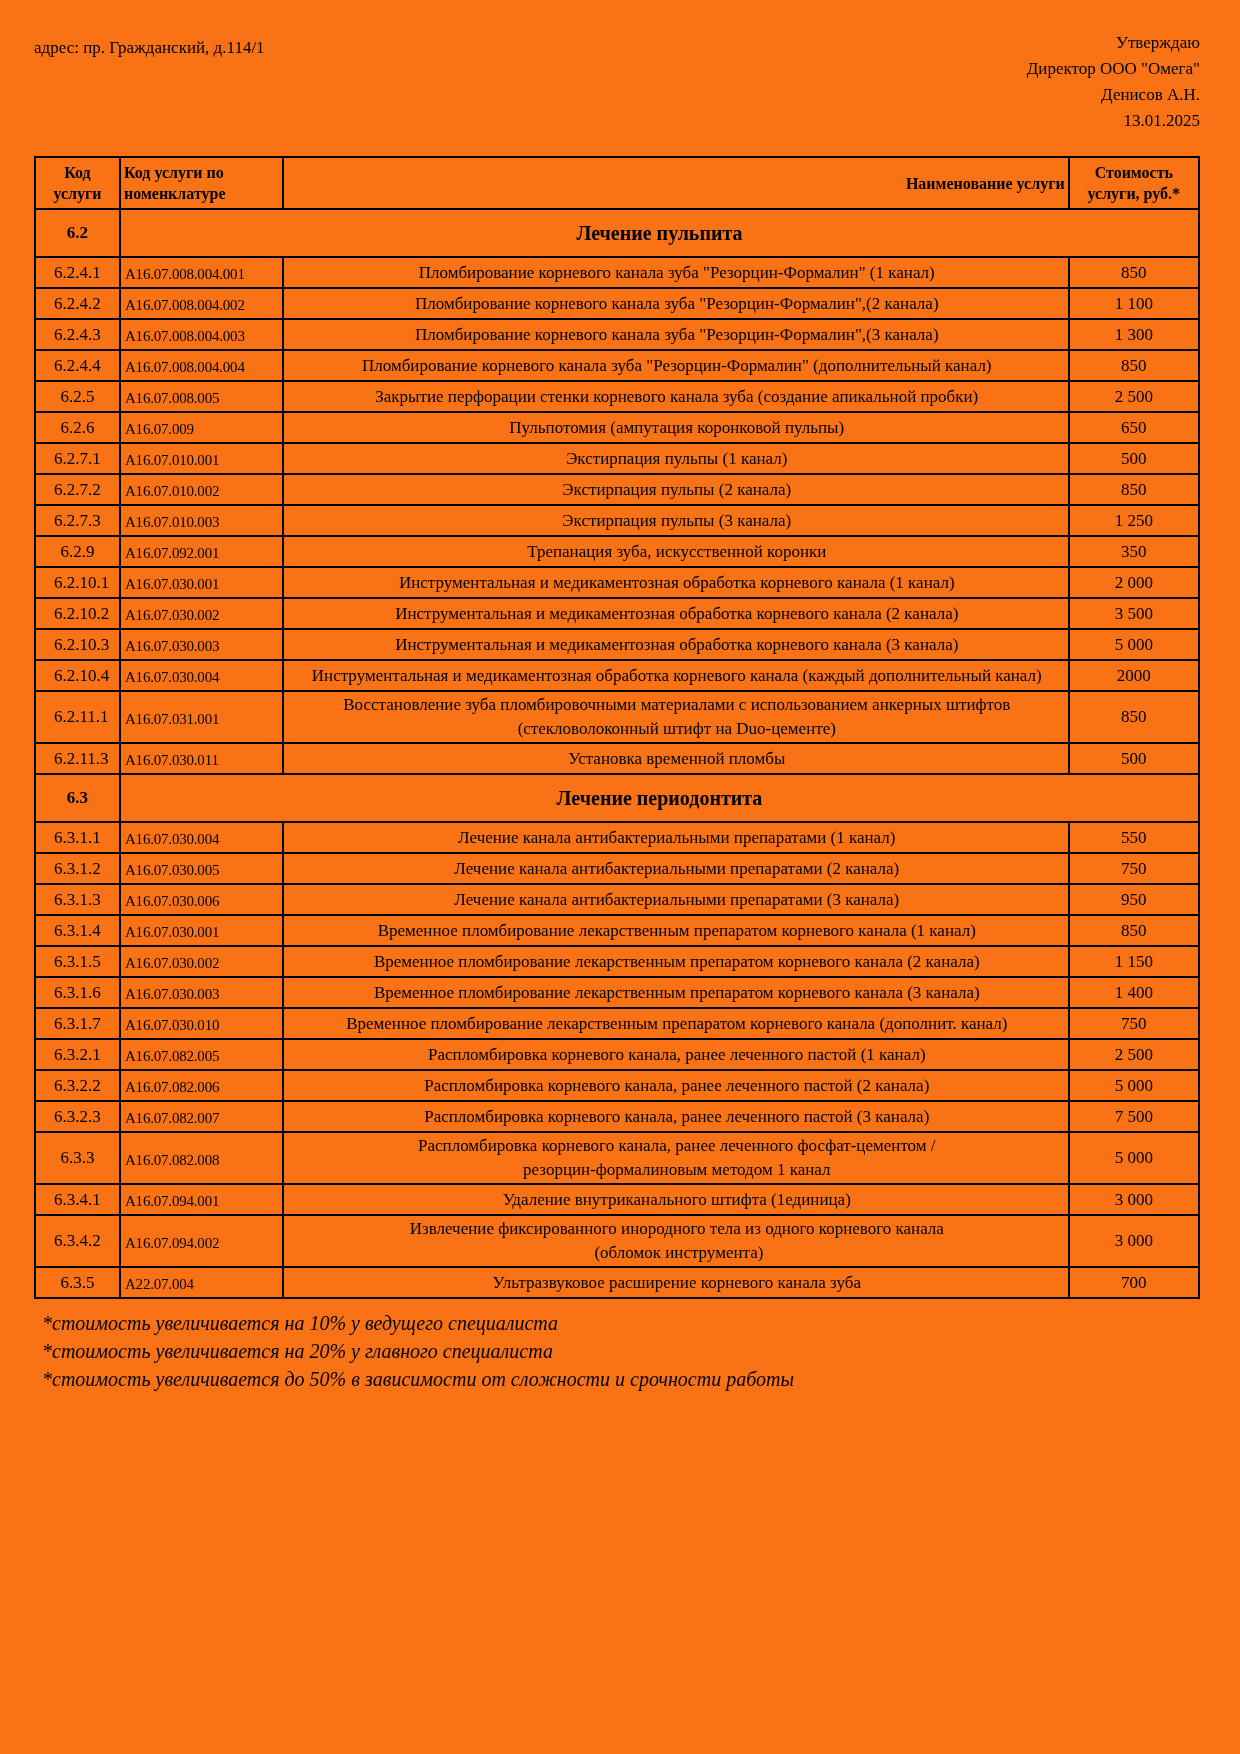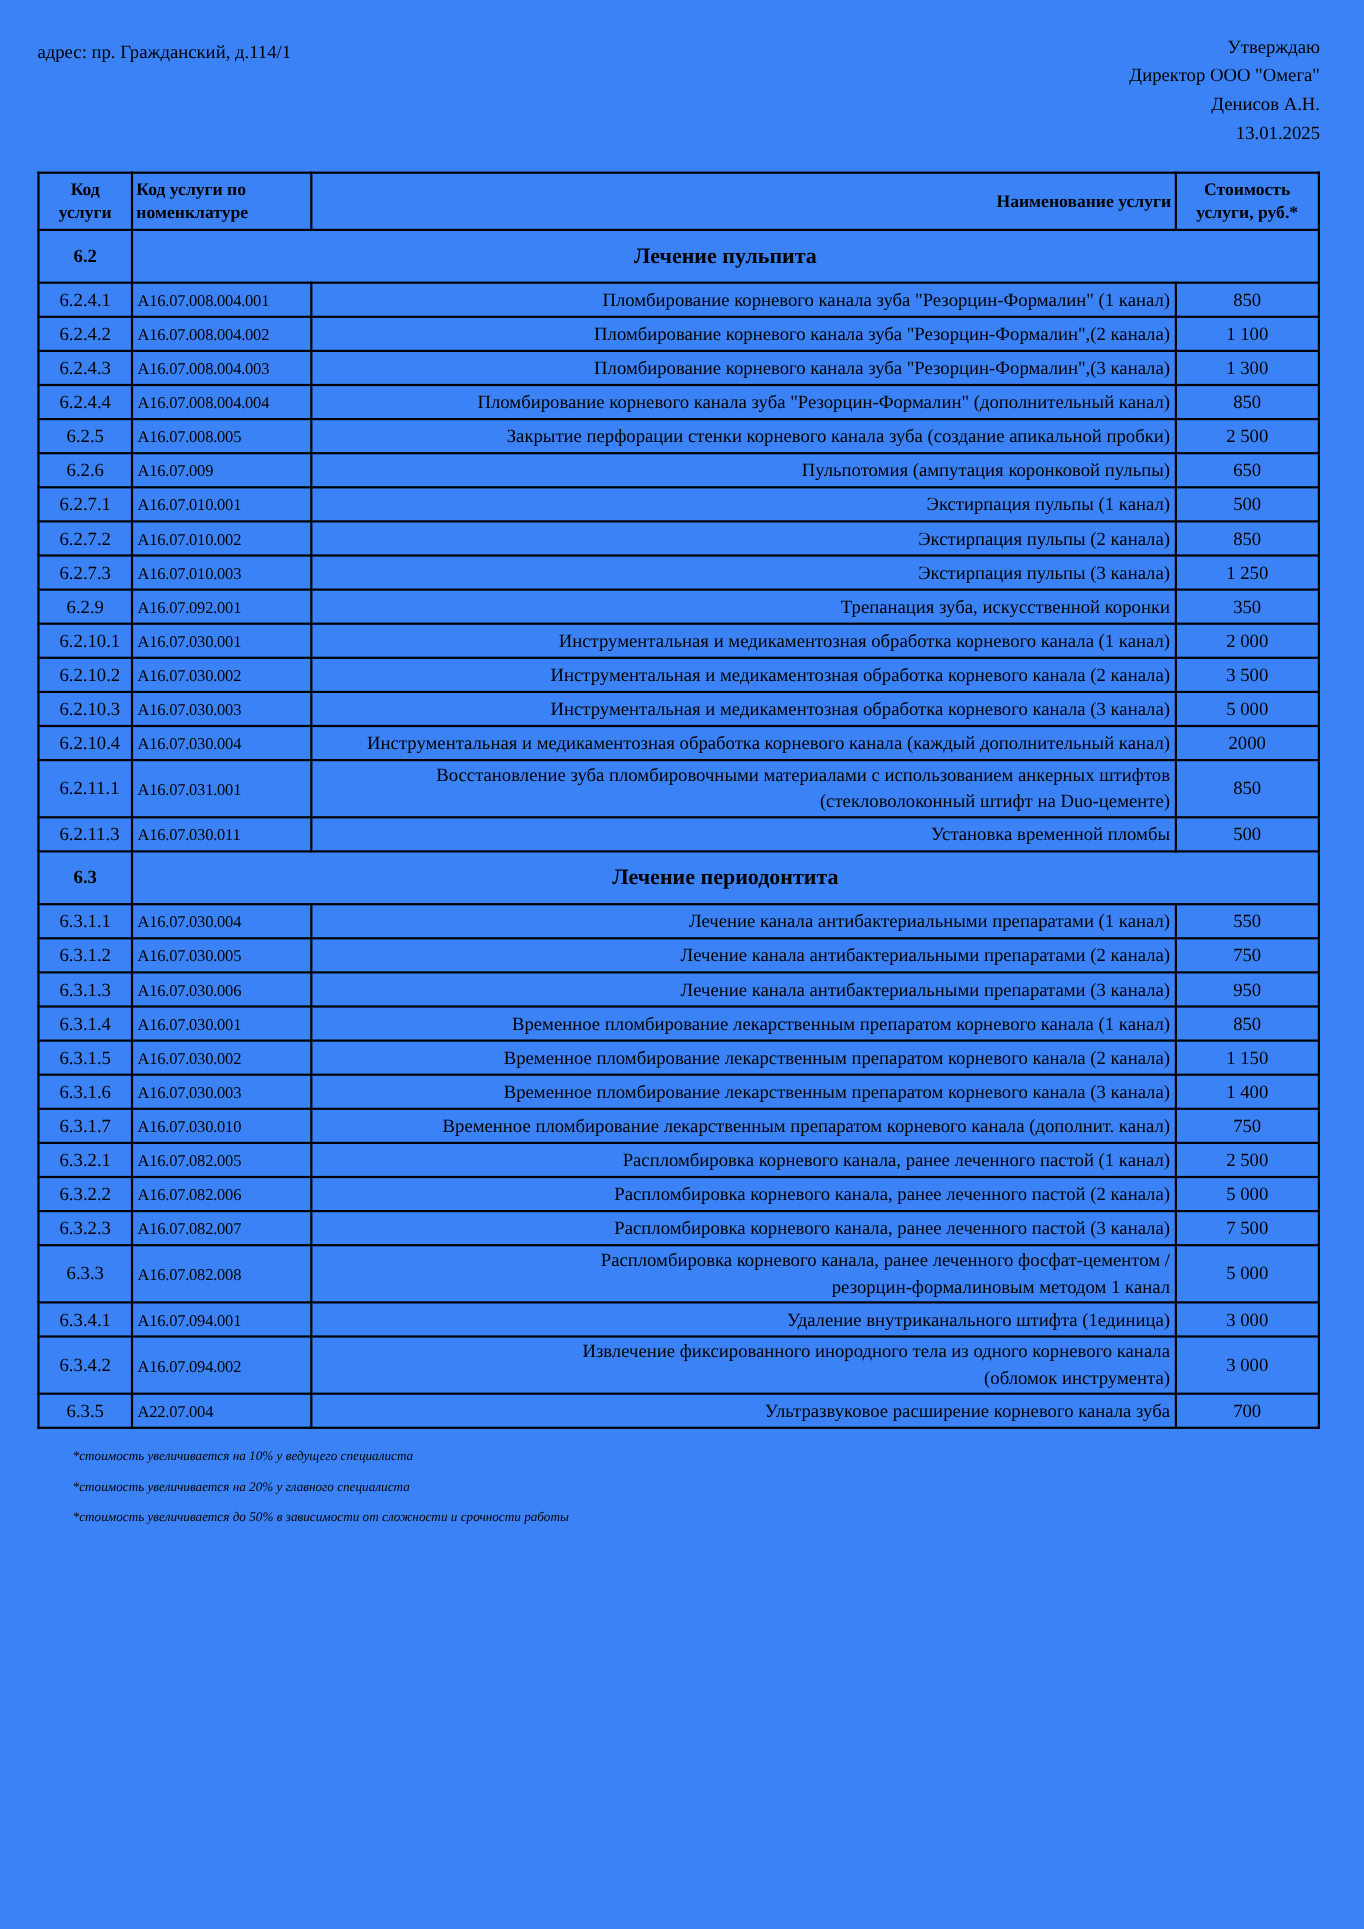--- a/index.html
+++ b/index.html
@@ -5,21 +5,21 @@
   html, body {
     margin: 0;
     padding: 0;
     background: #ffffff;
   }
   .page {
     width: 1240px;
     height: 1754px;
     box-sizing: border-box;
     padding: 30px 40px 40px 34px;
-    background: #3b82f6;
+    background: #f97316;
     color: #000000;
     font-family: "Liberation Serif", "DejaVu Serif", serif;
     font-size: 17px;
     position: relative;
     overflow: hidden;
   }
   .top-header {
     display: flex;
     align-items: flex-start;
     margin-bottom: 22px;
@@ -65,21 +65,21 @@
     padding: 1px 18px;
   }
   td.c2 {
     text-align: left;
     font-size: 15px;
     line-height: 24px;
     padding: 4px 2px 1px 4px;
     letter-spacing: -0.2px;
   }
   td.c3 {
-    text-align: right;
+    text-align: center;
     font-size: 17px;
     line-height: 24px;
     padding: 1px 4px 1px 6px;
     white-space: pre-line;
   }
   td.c4 {
     text-align: center;
     font-size: 17px;
     line-height: 24px;
     padding: 1px 2px;
@@ -92,23 +92,22 @@
     font-weight: bold;
     font-size: 20px;
     text-align: center;
     height: 42px;
     padding: 2px 4px;
   }
   .footnotes {
     margin-top: 10px;
     padding-left: 8px;
     font-style: italic;
-    font-size: 12px;
+    font-size: 20px;
     line-height: 28px;
-    margin-left: 24px;
   }
 </style>
 </head>
 <body>
 
 <div class="page">
 
   <div class="top-header">
     <div class="address">адрес: пр. Гражданский, д.114/1</div>
     <div class="approval">

